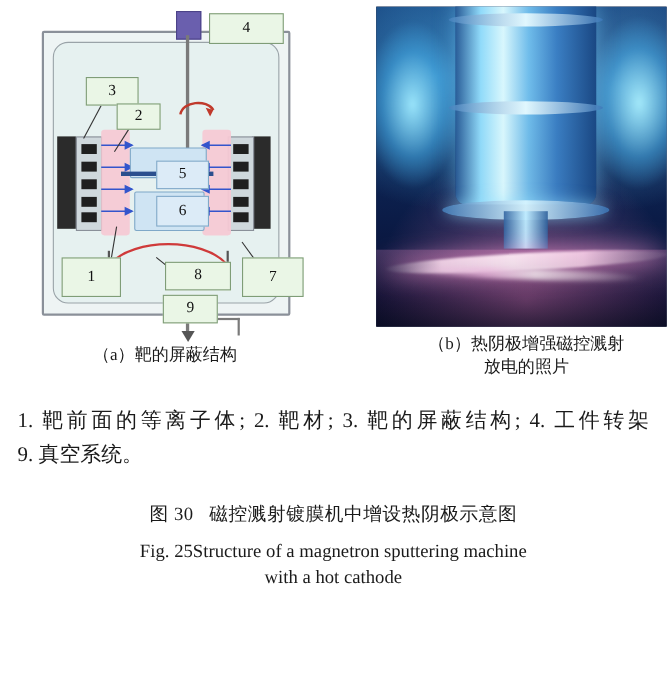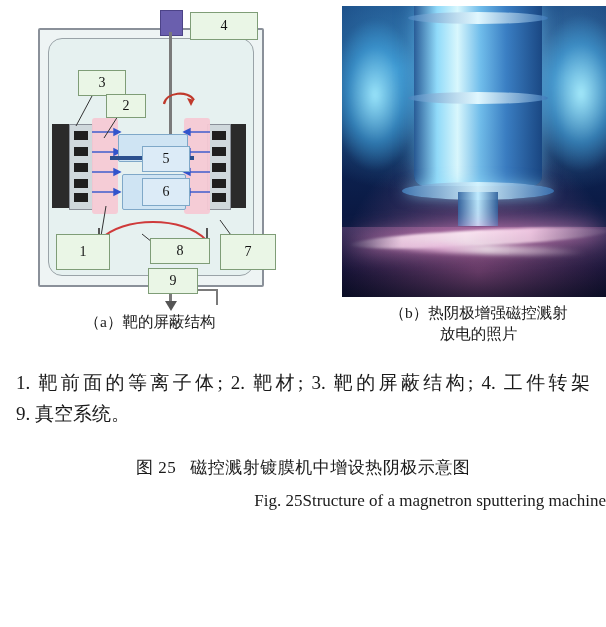--- a/index.html
+++ b/index.html
@@ -371,21 +371,21 @@
   .fig-title {
     margin-top: 26px;
     text-align: center;
     font-size: 17px;
     letter-spacing: 0.5px;
     font-family: "Liberation Serif", serif;
   }
   .fig-title .num { margin-right: 14px; }
   .fig-en {
     margin-top: 10px;
-    text-align: right;
+    text-align: center;
     font-size: 17px;
     line-height: 1.45;
     font-family: "Liberation Serif", serif;
   }
 </style>
 </head>
 <body>
 
 <div class="figure-row">
 
@@ -525,20 +525,21 @@
     </div>
   </div>
 </div>
 
 <div class="legend">
   <div class="l1">1. 靶前面的等离子体; 2. 靶材; 3. 靶的屏蔽结构; 4. 工件转架</div>
   <div class="l3">9. 真空系统。</div>
 </div>
 
 <div class="fig-title">
-  <span class="num">图 25</span><span>磁控溅射镀膜机中增设热阴极示意图</span>
+  <span class="num">图 30</span><span>磁控溅射镀膜机中增设热阴极示意图</span>
 </div>
 
 <div class="fig-en">
   <div>
     <span class="num">Fig. 25</span><span>Structure of a magnetron sputtering machine</span>
   </div>
+  <div>with a hot cathode</div>
 </div>
 
 </body></html>

